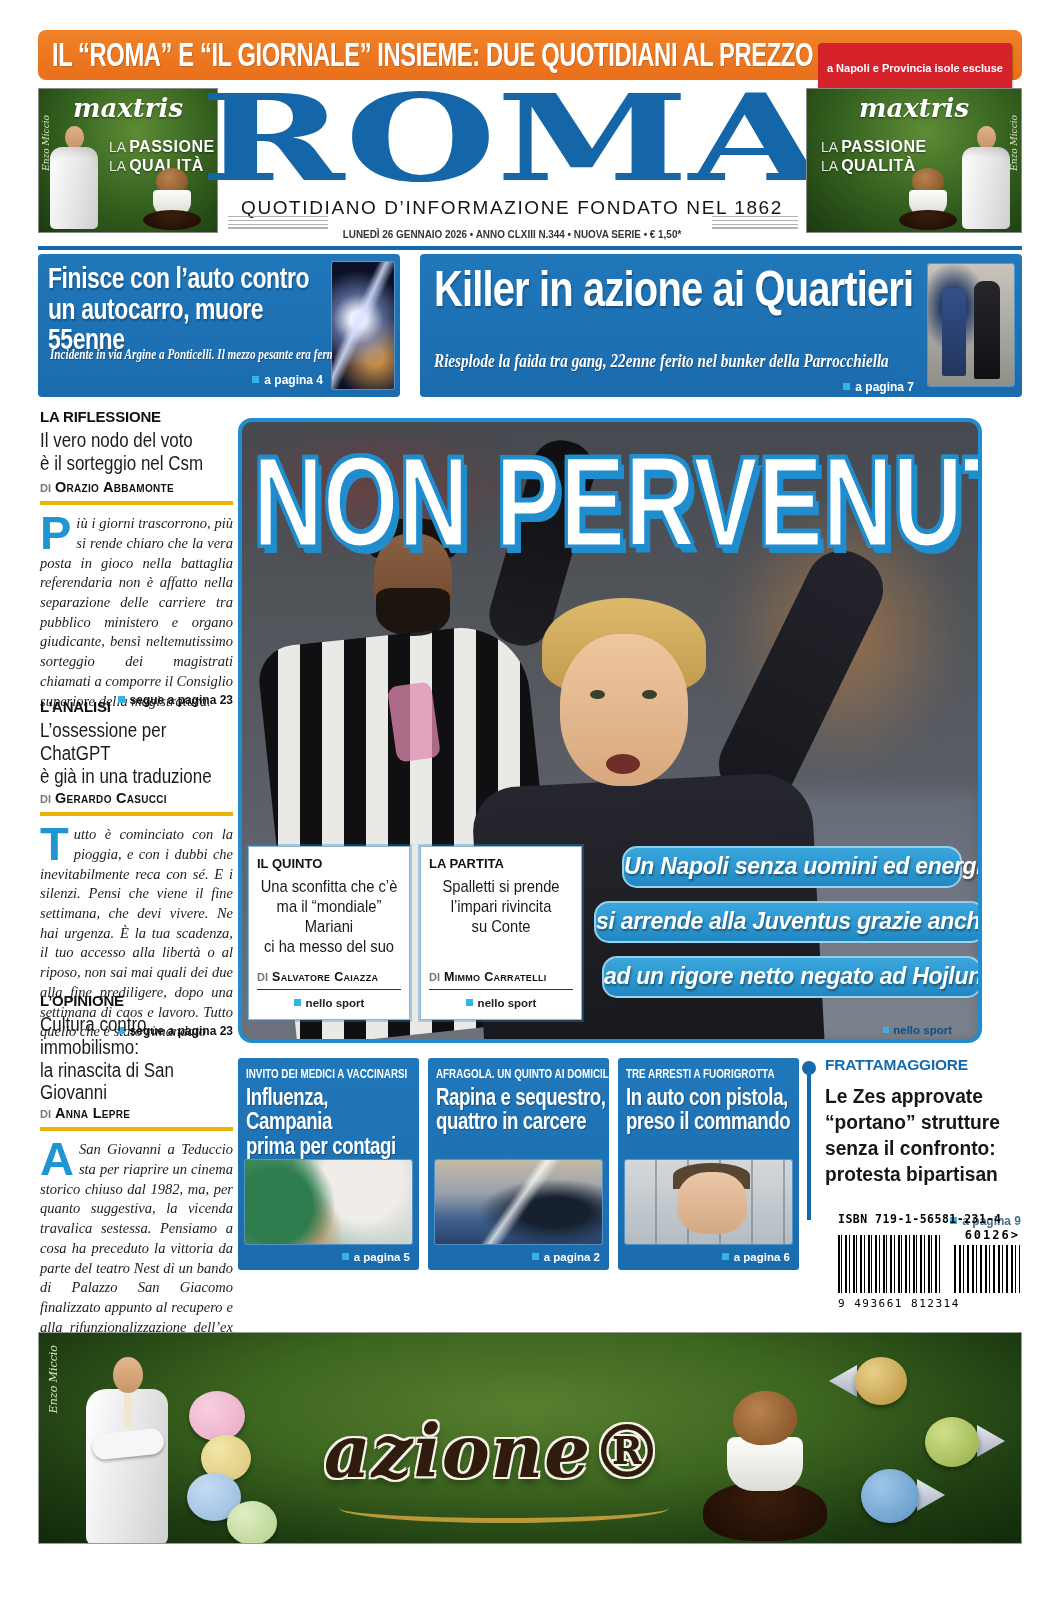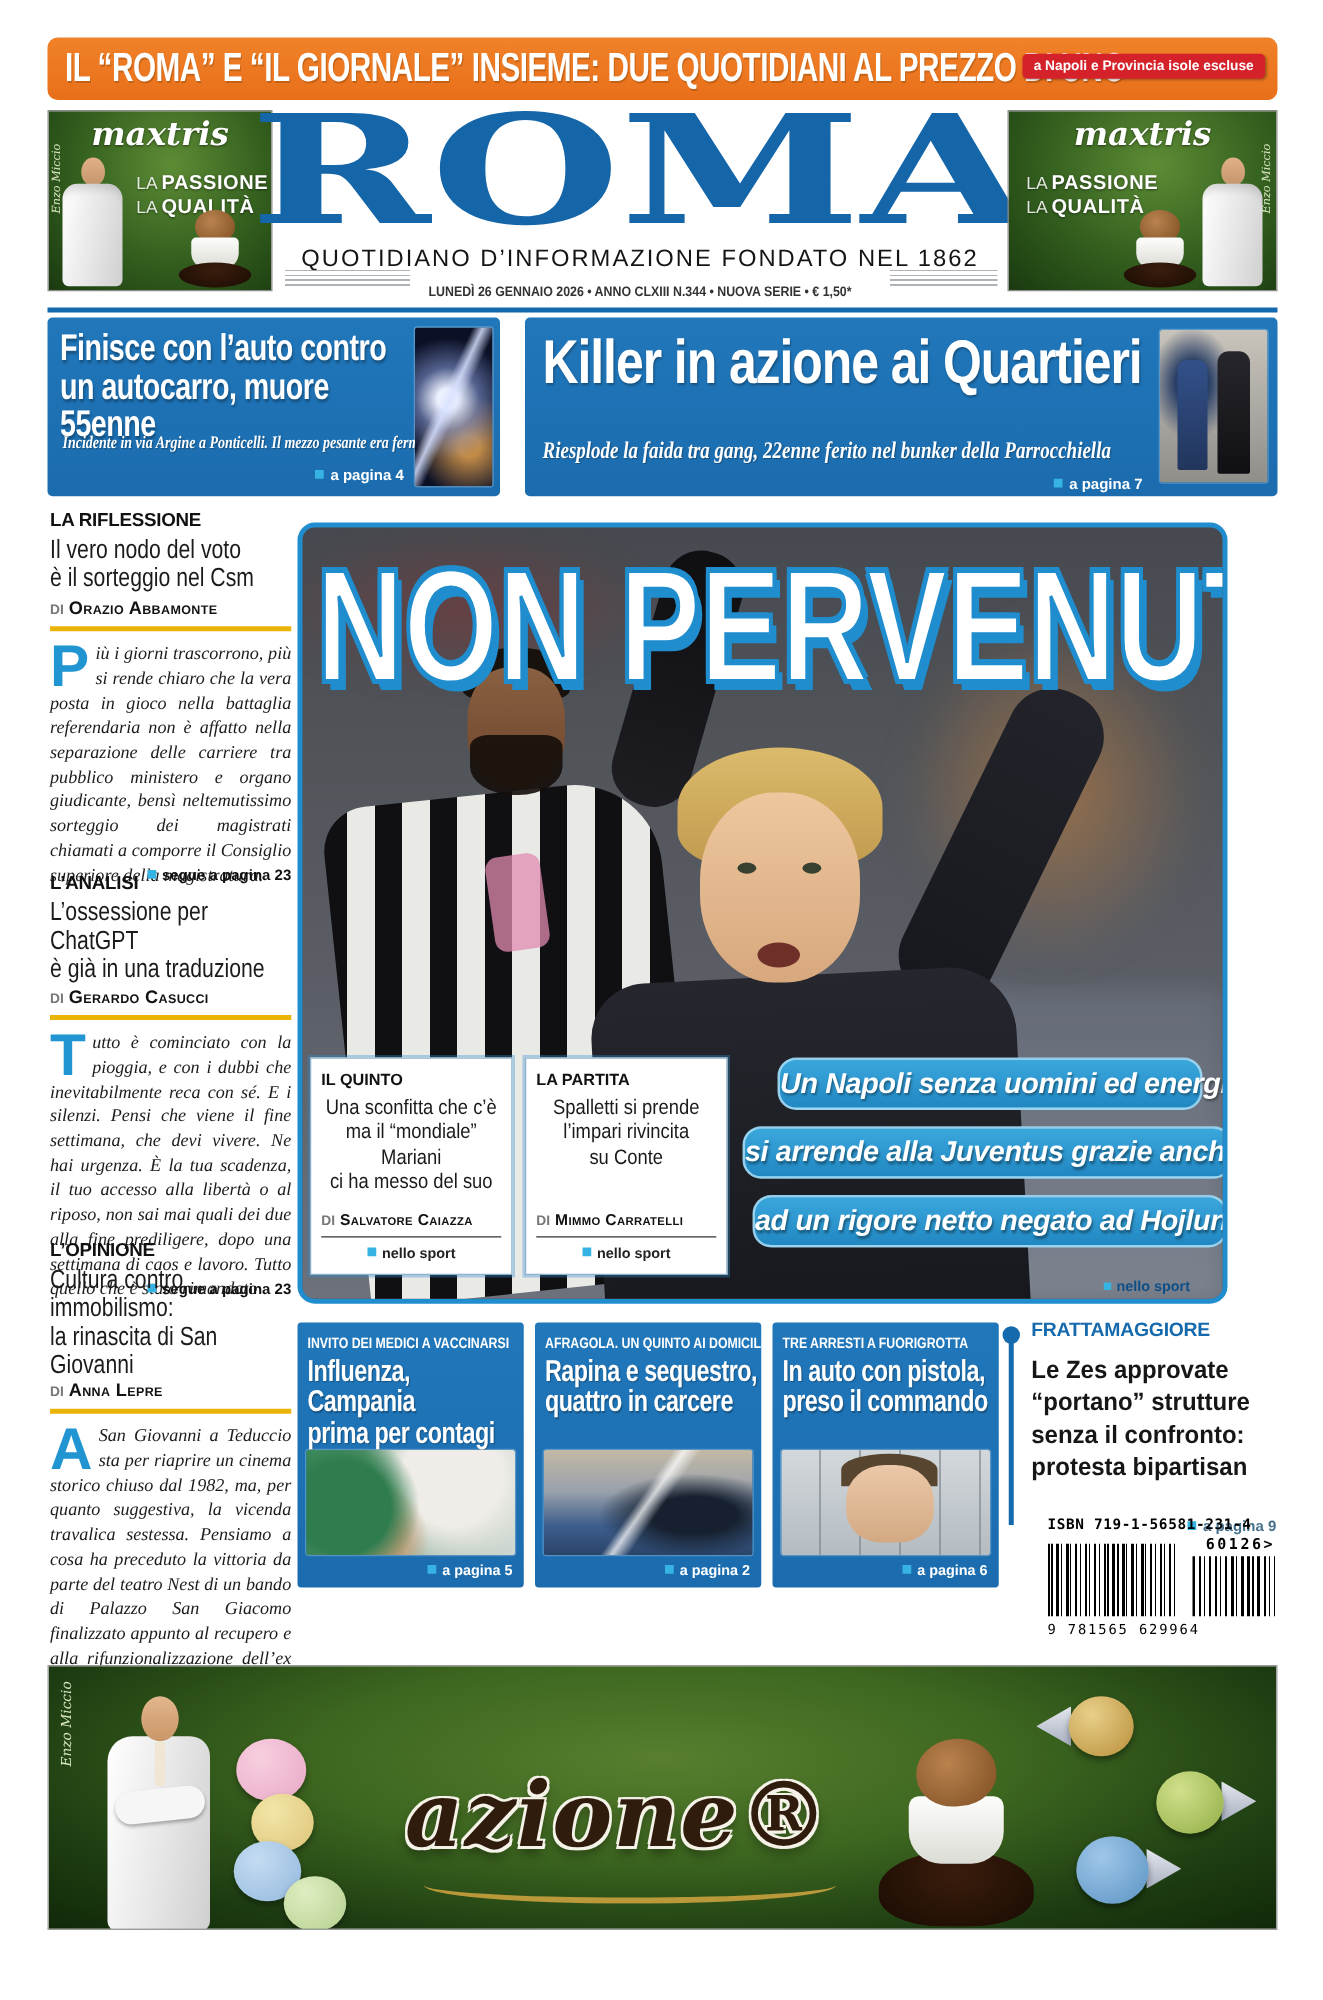--- a/index.html
+++ b/index.html
@@ -2,21 +2,21 @@
 <html><head>
 <meta charset="utf-8">
 <style>
   * { margin:0; padding:0; box-sizing:border-box; }
   body { background:#ffffff; font-family:"Liberation Sans", sans-serif; }
   #page { position:relative; width:1058px; height:1600px; background:#fff; overflow:hidden; }
 
   
   .topbar { position:absolute; left:38px; top:30px; width:984px; height:50px; background:linear-gradient(#f08229,#e96f1a); border-radius:8px; }
   .topbar-text { position:absolute; left:14px; top:7px; white-space:nowrap; font-size:29px; font-weight:bold; color:#fff; letter-spacing:-0.5px; transform:scale(.82,1.12); transform-origin:left top; text-shadow:1px 1px 0 rgba(120,60,0,.35); }
-  .topbar-badge { position:absolute; right:10px; top:13px; background:#d5222a; color:#fff; font-size:11px; font-weight:bold; padding:4px 9px; border-radius:4px; box-shadow:1px 1px 2px rgba(0,0,0,.3); white-space:nowrap; }
+  .topbar-badge { position:absolute; right:10px; top:13px; background:#d5222a; color:#fff; font-size:11px; font-weight:bold; padding:19px 9px; border-radius:4px; box-shadow:1px 1px 2px rgba(0,0,0,.3); white-space:nowrap; }
 
   
   .mast { position:absolute; left:222px; top:82px; width:580px; text-align:center; }
   .mast-title { font-family:"DejaVu Serif", serif; font-weight:bold; font-size:116px; line-height:.92; color:#1565a9; white-space:nowrap; transform:scale(1.5,1.04); transform-origin:center top; }
   .mast-sub { margin-top:8px; font-size:19px; letter-spacing:1.6px; color:#151515; white-space:nowrap; }
   .mast-dateline { margin-top:9px; font-size:11px; font-weight:bold; color:#333; white-space:nowrap; transform:scale(.9,1); transform-origin:center top; }
   .fineprint { position:absolute; height:15px; background:repeating-linear-gradient(180deg,#9aa0a6 0 1.2px, transparent 1.2px 3.8px); opacity:.8; }
   .fineprint.fp-left { left:228px; top:216px; width:100px; }
   .fineprint.fp-right { left:712px; top:216px; width:86px; }
 
@@ -368,21 +368,21 @@
     </div>
   </div>
 
   <div class="barcode">
     <div class="bc-isbn">ISBN 719-1-56581-231-4</div>
     <div class="bc-wrap">
       <div class="bc-main"></div>
       <div class="bc-addon-label">60126&gt;</div>
       <div class="bc-addon"></div>
     </div>
-    <div class="bc-number">9 781565 629964</div>
+    <div class="bc-number">9 493661 812314</div>
   </div>
 
   <div class="bigad">
     <div class="bigad-vert">Enzo Miccio</div>
     <div class="bigad-man">
       <div class="man2-body"></div>
       <div class="man2-head"></div>
       <div class="man2-tie"></div>
       <div class="man2-arms"></div>
     </div>

